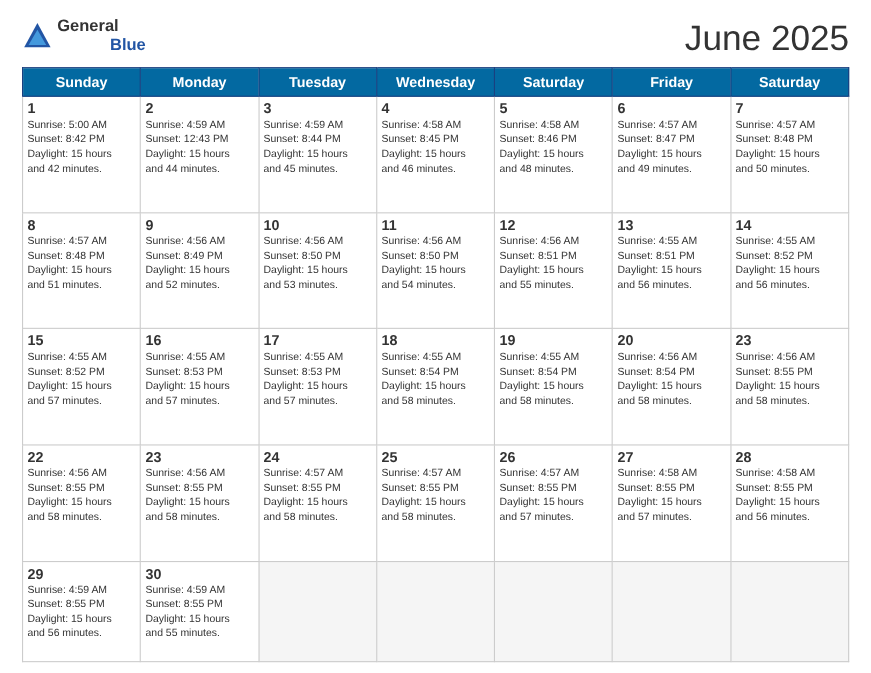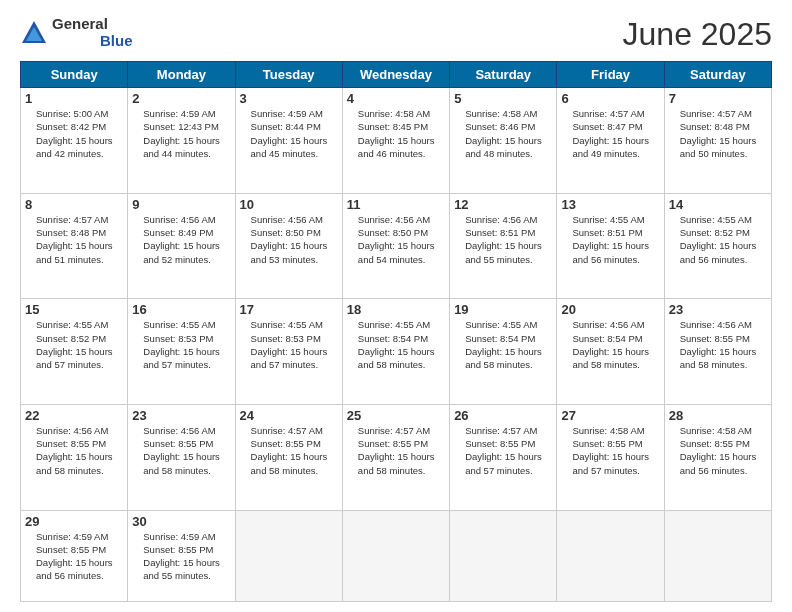--- a/index.html
+++ b/index.html
@@ -92,21 +92,20 @@
       font-size: 13px;
       font-weight: bold;
       color: #333;
       display: block;
       margin-bottom: 1px;
     }
     .day-info {
       font-size: 9.5px;
       color: #333;
       line-height: 1.4;
-      margin-left: 11px;
     }
     .last-row td {
       height: 68px;
     }
     tr:not(.last-row) td {
       height: 88px;
     }
   </style>
 </head>
 <body>

